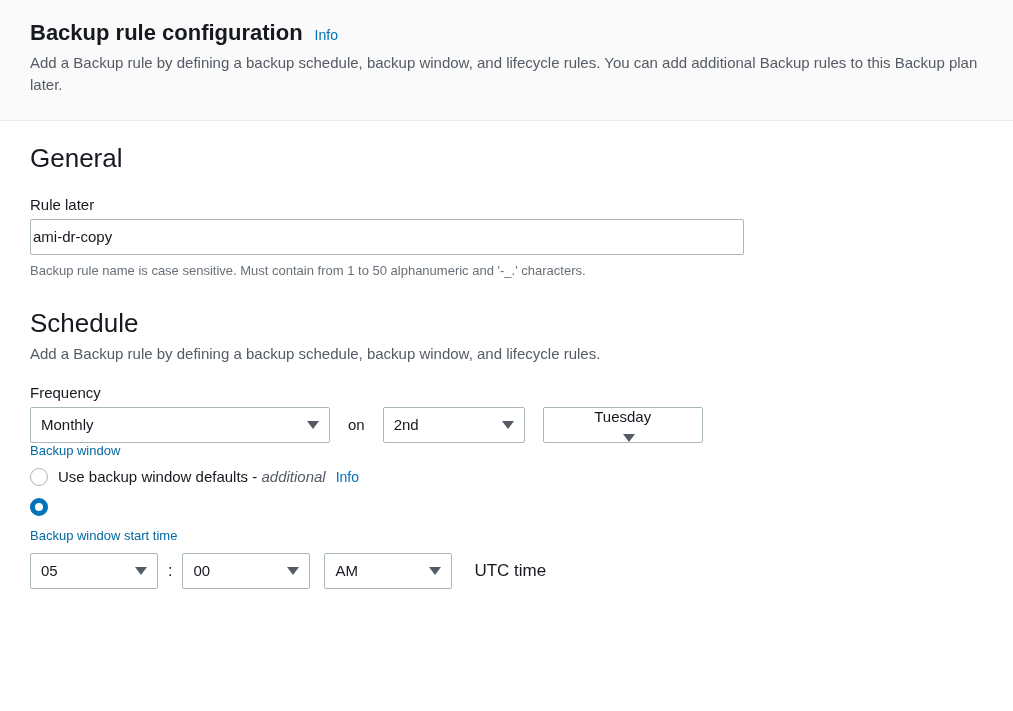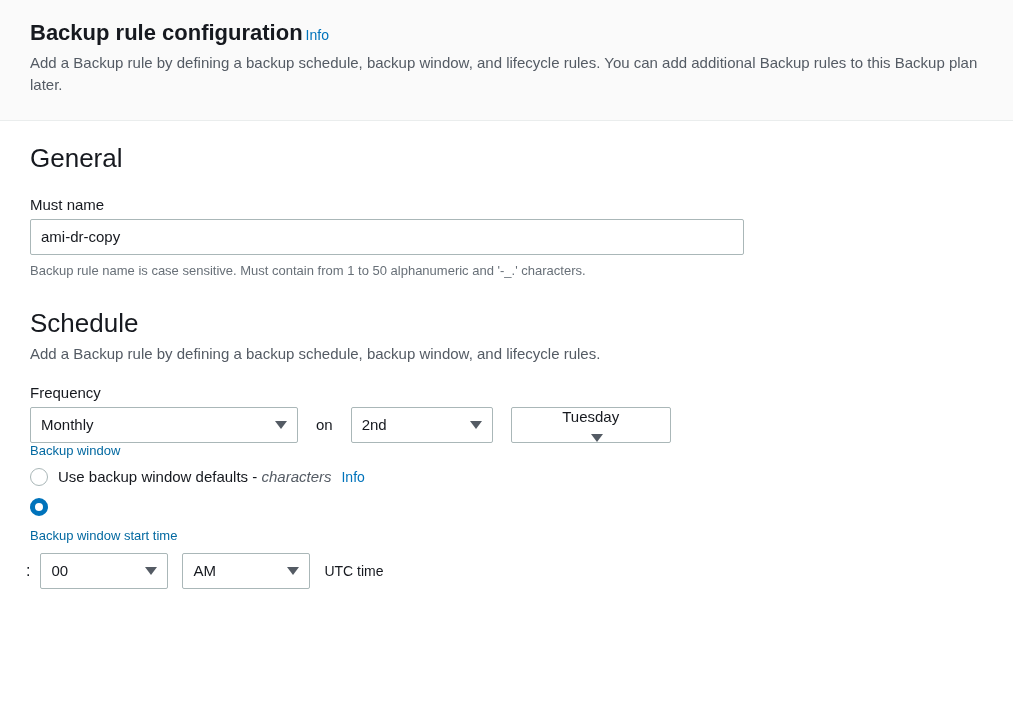--- a/index.html
+++ b/index.html
@@ -14,21 +14,21 @@
       font-size: 14px;
     }
     .panel-header {
       background: #fafafa;
       border-bottom: 1px solid #eaeded;
       padding: 20px 30px 24px 30px;
     }
     .panel-title-row {
       display: flex;
       align-items: baseline;
-      gap: 3px;
+      gap: 12px;
       margin-bottom: 6px;
     }
     .panel-title {
       font-size: 22px;
       font-weight: 700;
       color: #16191f;
     }
     .info-link {
       color: #0073bb;
       font-size: 14px;
@@ -61,21 +61,21 @@
       color: #16191f;
       margin-bottom: 6px;
       display: block;
     }
     .text-input {
       width: 714px;
       max-width: 100%;
       height: 36px;
       border: 1px solid #aab7b8;
       border-radius: 2px;
-      padding: 0 10px;
+      padding: 0 2px;
       font-size: 15px;
       color: #16191f;
       outline: none;
     }
     .helper-text {
       color: #687078;
       font-size: 13px;
       margin-top: 8px;
     }
     .section-gap {
@@ -105,21 +105,21 @@
       color: #16191f;
     }
     .select-box .caret {
       width: 0;
       height: 0;
       border-left: 6px solid transparent;
       border-right: 6px solid transparent;
       border-top: 8px solid #545b64;
       margin-left: 12px;
     }
-    .w-300 { width: 268px; }
+    .w-300 { width: 300px; }
     .w-130 { width: 142px; }
     .w-160 { width: 160px; flex-direction: column; }
     .w-120 { width: 128px; }
     .on-label {
       font-size: 15px;
       color: #16191f;
     }
     .subsection-label {
       font-size: 13px;
       color: #0369a1;
@@ -158,40 +158,41 @@
       align-items: center;
       gap: 14px;
       margin-top: 6px;
     }
     .colon {
       font-size: 16px;
       color: #16191f;
       margin: 0 -4px;
     }
     .utc-label {
-      font-size: 14px;
-      color: #16191f;
+      font-size: 17px;
+      color: #16191f;
+      margin-left: 8px;
     }
   </style>
 </head>
 <body>
 
 <div class="panel-header">
   <div class="panel-title-row">
     <h1 class="panel-title">Backup rule configuration</h1>
     <a class="info-link">Info</a>
   </div>
   <p class="panel-description">Add a Backup rule by defining a backup schedule, backup window, and lifecycle rules. You can add additional Backup rules to this Backup plan later.</p>
 </div>
 
 <div class="panel-body">
 
   <h2 class="section-title">General</h2>
 
-  <label class="field-label">Must name</label>
+  <label class="field-label">Rule later</label>
   <input type="text" class="text-input" value="ami-dr-copy" style="">
   <div class="helper-text">Backup rule name is case sensitive. Must contain from 1 to 50 alphanumeric and '-_.' characters.</div>
 
   <div class="section-gap"></div>
 
   <h2 class="section-title">Schedule</h2>
   <p class="section-description">Add a Backup rule by defining a backup schedule, backup window, and lifecycle rules.</p>
 
   <label class="field-label">Frequency</label>
   <div class="freq-row">
@@ -216,32 +217,38 @@
     </div>
   </div>
 
   <div class="subsection-label">Backup window</div>
 
   <div class="radio-row">
     <div class="radio-circle"></div>
     <span class="radio-label">
       <span>Use backup window defaults</span>
       <span>-</span>
-      <span class="recommended">characters</span>
+      <span class="recommended">additional</span>
     </span>
     <a class="info-link">Info</a>
   </div>
 
   <div class="radio-row">
     <div class="radio-circle selected"></div>
   </div>
 
   <div class="subsection-label">Backup window start time</div>
 
   <div class="time-row">
+    <div class="select-wrap">
+      <div class="select-box w-120">
+        <span>05</span>
+        <span class="caret"></span>
+      </div>
+    </div>
     <span class="colon">:</span>
     <div class="select-wrap">
       <div class="select-box w-120">
         <span>00</span>
         <span class="caret"></span>
       </div>
     </div>
     <div class="select-wrap">
       <div class="select-box w-120">
         <span>AM</span>

